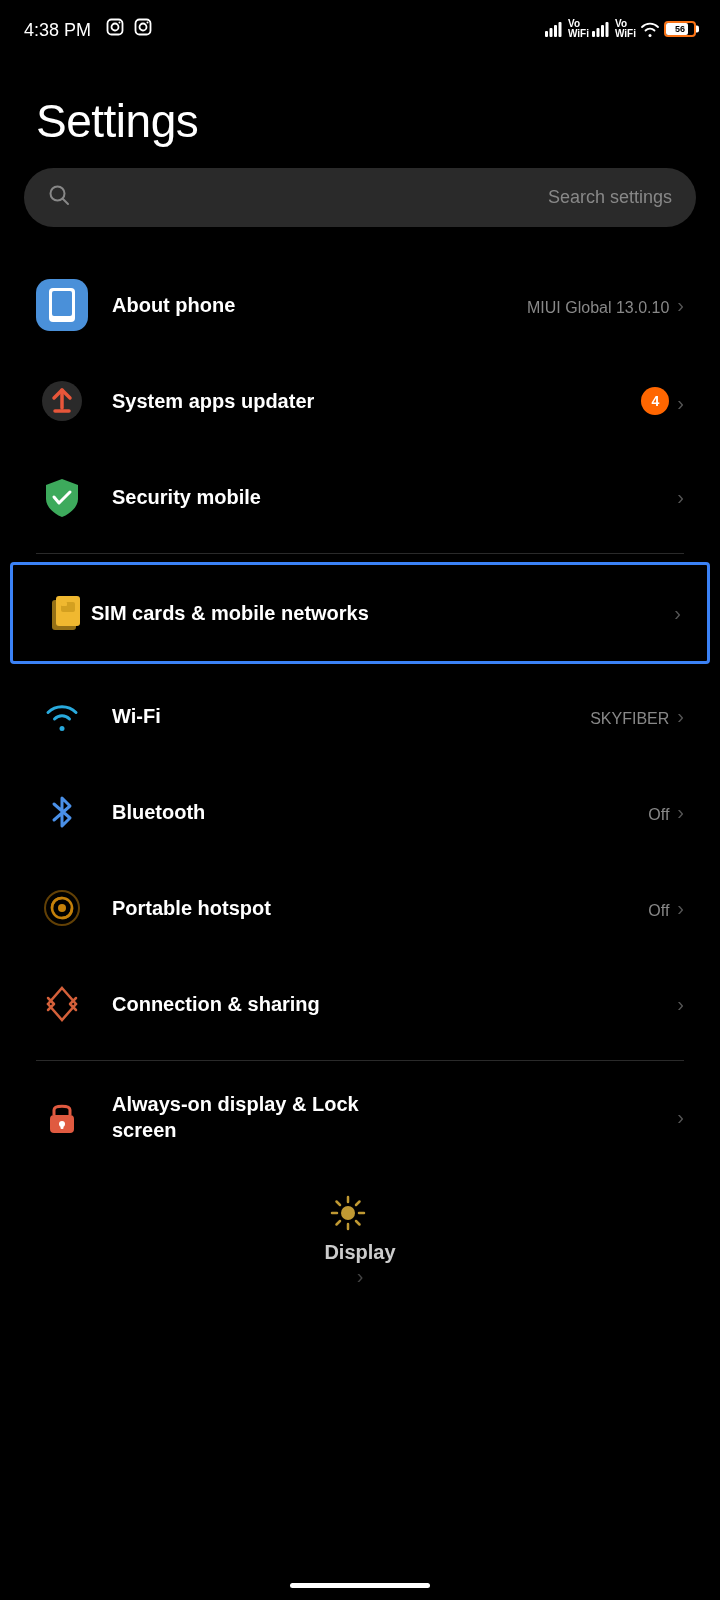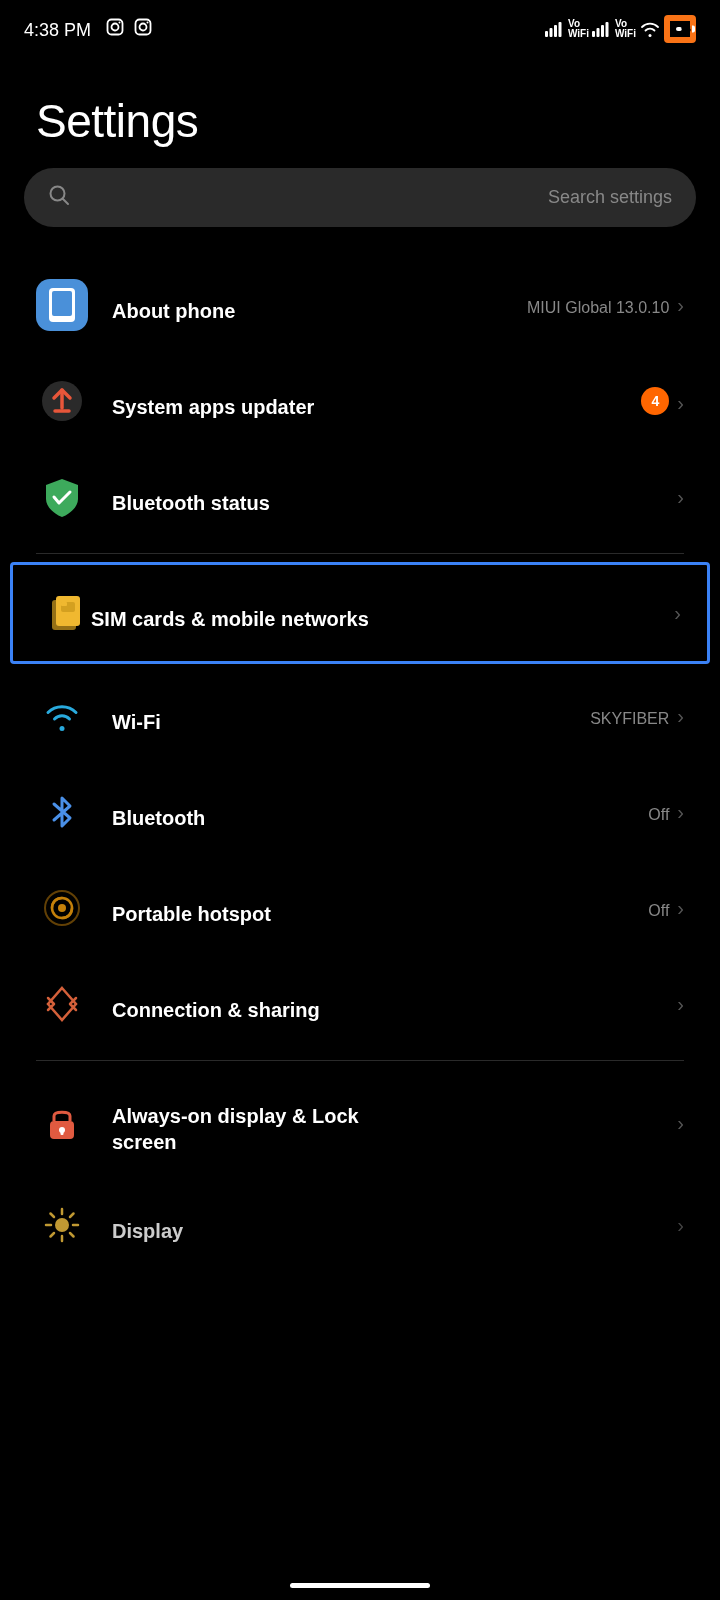--- a/index.html
+++ b/index.html
@@ -83,21 +83,20 @@
       display: flex;
       align-items: center;
       justify-content: center;
       margin-right: 24px;
       flex-shrink: 0;
       font-size: 26px;
     }
 
     .item-text {
       flex: 1;
-      margin-top: 12px;
     }
     .item-label {
       font-size: 20px;
       font-weight: 600;
       color: #fff;
       line-height: 1.3;
     }
 
     .item-right {
       display: flex;
@@ -134,28 +133,28 @@
 
     
     .settings-item.highlighted {
       border: 3px solid #3b82f6;
       border-radius: 4px;
       margin: 4px 10px;
       padding: 22px 26px;
     }
 
     .battery {
-      border: 6px solid #f97316;
+      border: 2px solid #f97316;
       border-radius: 4px;
       width: 32px;
-      height: 28px;
+      height: 16px;
       position: relative;
       display: inline-flex;
       align-items: center;
-      padding: 6px;
+      padding: 0;
     }
     .battery::after {
       content: '';
       position: absolute;
       right: -5px;
       top: 50%;
       transform: translateY(-50%);
       width: 3px;
       height: 7px;
       background: #fff;
@@ -319,21 +318,21 @@
 
   <div class="settings-item">
     <div class="item-icon" style="background:transparent;">
 
       <svg width="44" height="44" viewBox="0 0 44 44" fill="none">
         <path d="M22 4 L38 10 L38 24 C38 32 30 39 22 42 C14 39 6 32 6 24 L6 10 Z" fill="#3daa5c"></path>
         <path d="M14 22 L19 28 L30 17" stroke="white" stroke-width="3" stroke-linecap="round" stroke-linejoin="round"></path>
       </svg>
     </div>
     <div class="item-text">
-      <div class="item-label">Bluetooth status</div>
+      <div class="item-label">Security mobile</div>
     </div>
     <div class="item-right">
       <span class="chevron">›</span>
     </div>
   </div>
 
 </div>
 
 <div class="divider"></div>
 
@@ -446,21 +445,21 @@
       </svg>
     </div>
     <div class="item-text">
       <div class="item-label">Always-on display &amp; Lock<br>screen</div>
     </div>
     <div class="item-right">
       <span class="chevron">›</span>
     </div>
   </div>
 
-  <div class="settings-item" style="opacity:0.8;">
+  <div class="settings-item" style="opacity:0.8;flex-direction:column;">
     <div class="item-icon" style="background:transparent;">
 
       <svg width="44" height="44" viewBox="0 0 44 44" fill="none">
         <circle cx="22" cy="22" r="7" fill="#f0c040"></circle>
         <line x1="22" y1="6" x2="22" y2="11" stroke="#f0c040" stroke-width="2.5" stroke-linecap="round"></line>
         <line x1="22" y1="33" x2="22" y2="38" stroke="#f0c040" stroke-width="2.5" stroke-linecap="round"></line>
         <line x1="6" y1="22" x2="11" y2="22" stroke="#f0c040" stroke-width="2.5" stroke-linecap="round"></line>
         <line x1="33" y1="22" x2="38" y2="22" stroke="#f0c040" stroke-width="2.5" stroke-linecap="round"></line>
         <line x1="10.5" y1="10.5" x2="14" y2="14" stroke="#f0c040" stroke-width="2.5" stroke-linecap="round"></line>
         <line x1="30" y1="30" x2="33.5" y2="33.5" stroke="#f0c040" stroke-width="2.5" stroke-linecap="round"></line>

